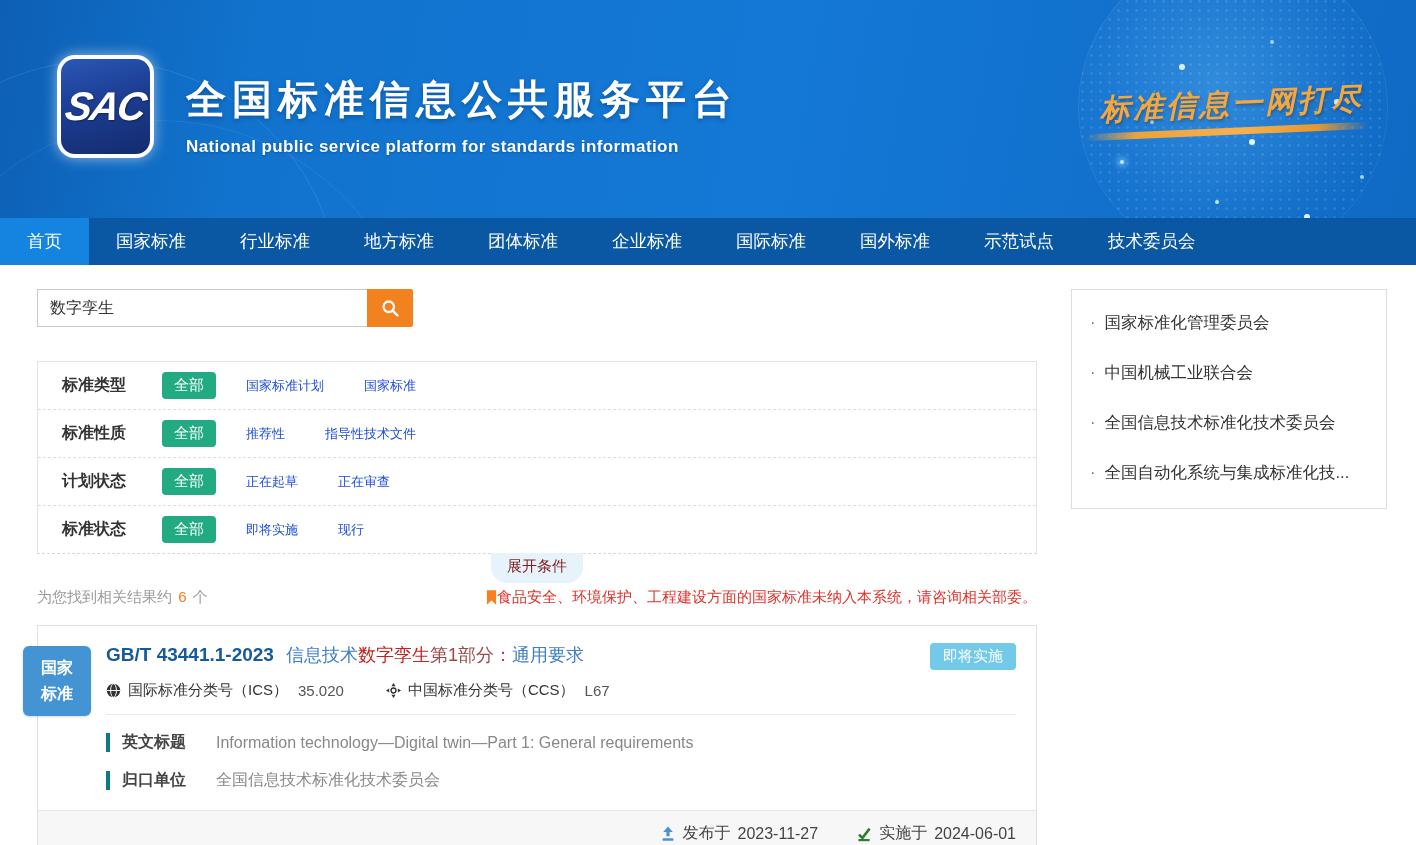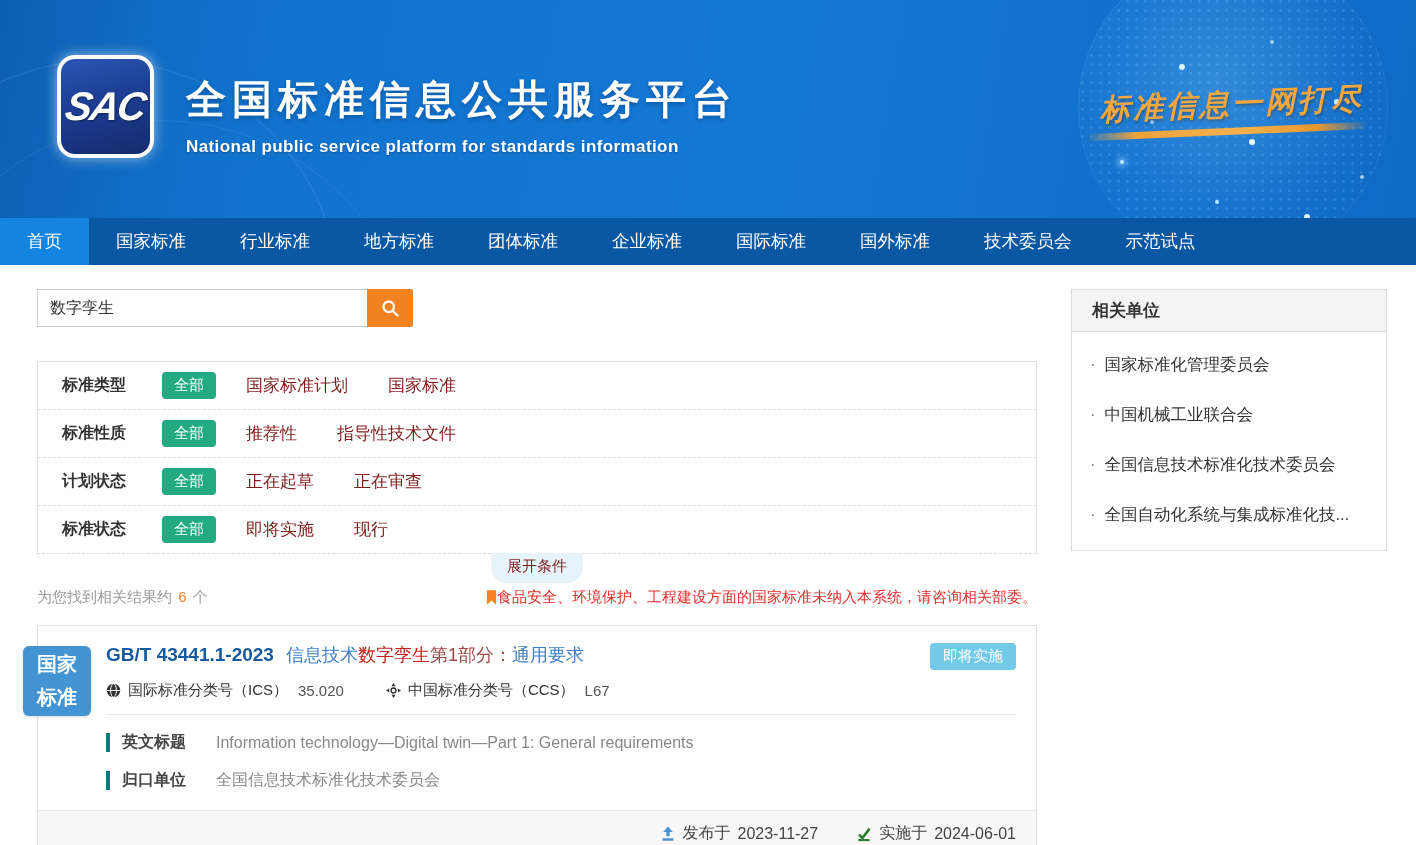--- a/index.html
+++ b/index.html
@@ -68,37 +68,37 @@
   .search-btn { width:46px; height:38px; background:#f28220; border:none; cursor:pointer;
     display:flex; align-items:center; justify-content:center; border-radius:0 2px 2px 0; }
 
   
   .filter-panel { margin-top:12px; border:1px solid #e3e3e3; border-bottom:1px dashed #d8d8d8; background:#fff; }
   .f-row { display:flex; align-items:center; padding:10px 0 10px 24px; min-height:46px; }
   .f-row + .f-row { border-top:1px dashed #ddd; }
   .f-label { width:100px; font-size:16px; font-weight:bold; color:#333; }
   .f-all { background:#22ab82; color:#fff; font-size:15px; padding:4px 12px; border-radius:4px;
     margin-right:30px; cursor:pointer; }
-  .f-opt { color:#7f1d1d; font-size:17px; margin-right:40px; cursor:pointer; }
+  .f-opt { color:#1d4ed8; font-size:13px; margin-right:40px; cursor:pointer; }
 
   .expand-pill { width:92px; margin:-1px auto 0; position:relative; text-align:center;
     background:#e7f3fa; color:#7f1d1d; font-size:15px; padding:4px 0 7px;
     border-radius:0 0 16px 16px; cursor:pointer; }
 
   
   .results-row { display:flex; justify-content:space-between; align-items:center; margin-top:5px; }
   .res-count { color:#9a9a9a; font-size:15px; }
   .res-count .cnt { color:#f57b1d; padding:0 2px; }
   .res-notice { display:flex; align-items:center; gap:0; }
   .res-notice span { color:#e0302a; font-size:15px; }
 
   
   .card { position:relative; margin-top:18px; border:1px solid #e0e0e0; background:#fff; }
   .card-badge { position:absolute; left:-15px; top:20px; width:68px; height:70px; background:#4494d4;
-    border-radius:6px; color:#fff; font-size:20px; font-weight:bold; display:flex; flex-direction:column;
+    border-radius:6px; color:#fff; font-size:16px; font-weight:bold; display:flex; flex-direction:column;
     align-items:center; justify-content:center; line-height:1.65; box-shadow:0 1px 3px rgba(0,0,0,.15); }
   .card-body { padding:17px 20px 0 68px; }
   .card-title { display:flex; align-items:baseline; flex-wrap:wrap; padding-right:110px; cursor:pointer; }
   .std-code { font-size:19px; font-weight:bold; color:#15599e; margin-right:12px; }
   .std-seg { font-size:18px; }
   .status-badge { position:absolute; right:20px; top:17px; background:#72c9e8; color:#fff;
     font-size:15px; padding:4px 13px; border-radius:4px; }
   .meta-row { display:flex; align-items:center; margin-top:14px; font-size:15px; color:#333; }
   .meta-row .m-val { color:#555; margin-left:10px; }
   .meta-row .m-label { margin-left:7px; }
@@ -150,22 +150,22 @@
 
 <div class="nav">
   <div class="nav-tab active">首页</div>
   <div class="nav-tab">国家标准</div>
   <div class="nav-tab">行业标准</div>
   <div class="nav-tab">地方标准</div>
   <div class="nav-tab">团体标准</div>
   <div class="nav-tab">企业标准</div>
   <div class="nav-tab">国际标准</div>
   <div class="nav-tab">国外标准</div>
+  <div class="nav-tab">示范试点</div>
   <div class="nav-tab">技术委员会</div>
-  <div class="nav-tab">示范试点</div>
 </div>
 
 <div class="content">
 
   <div class="col-left">
 
     <div class="search-row">
       <div class="search-group">
         <input class="search-input" type="text" value="数字孪生" style="">
         <button class="search-btn">
@@ -291,21 +291,20 @@
           </span>
           <span>实施于</span>
           <span>2024-06-01</span>
         </div>
       </div>
     </div>
   </div>
 
   <div class="col-right">
     <div class="sb-panel">
-      <div class="sb-header">相关单位</div>
       <div class="sb-body">
         <div class="sb-item"><span class="sb-bullet">·</span><span>国家标准化管理委员会</span></div>
         <div class="sb-item"><span class="sb-bullet">·</span><span>中国机械工业联合会</span></div>
         <div class="sb-item"><span class="sb-bullet">·</span><span>全国信息技术标准化技术委员会</span></div>
         <div class="sb-item"><span class="sb-bullet">·</span><span>全国自动化系统与集成标准化技...</span></div>
       </div>
     </div>
   </div>
 
 </div>

